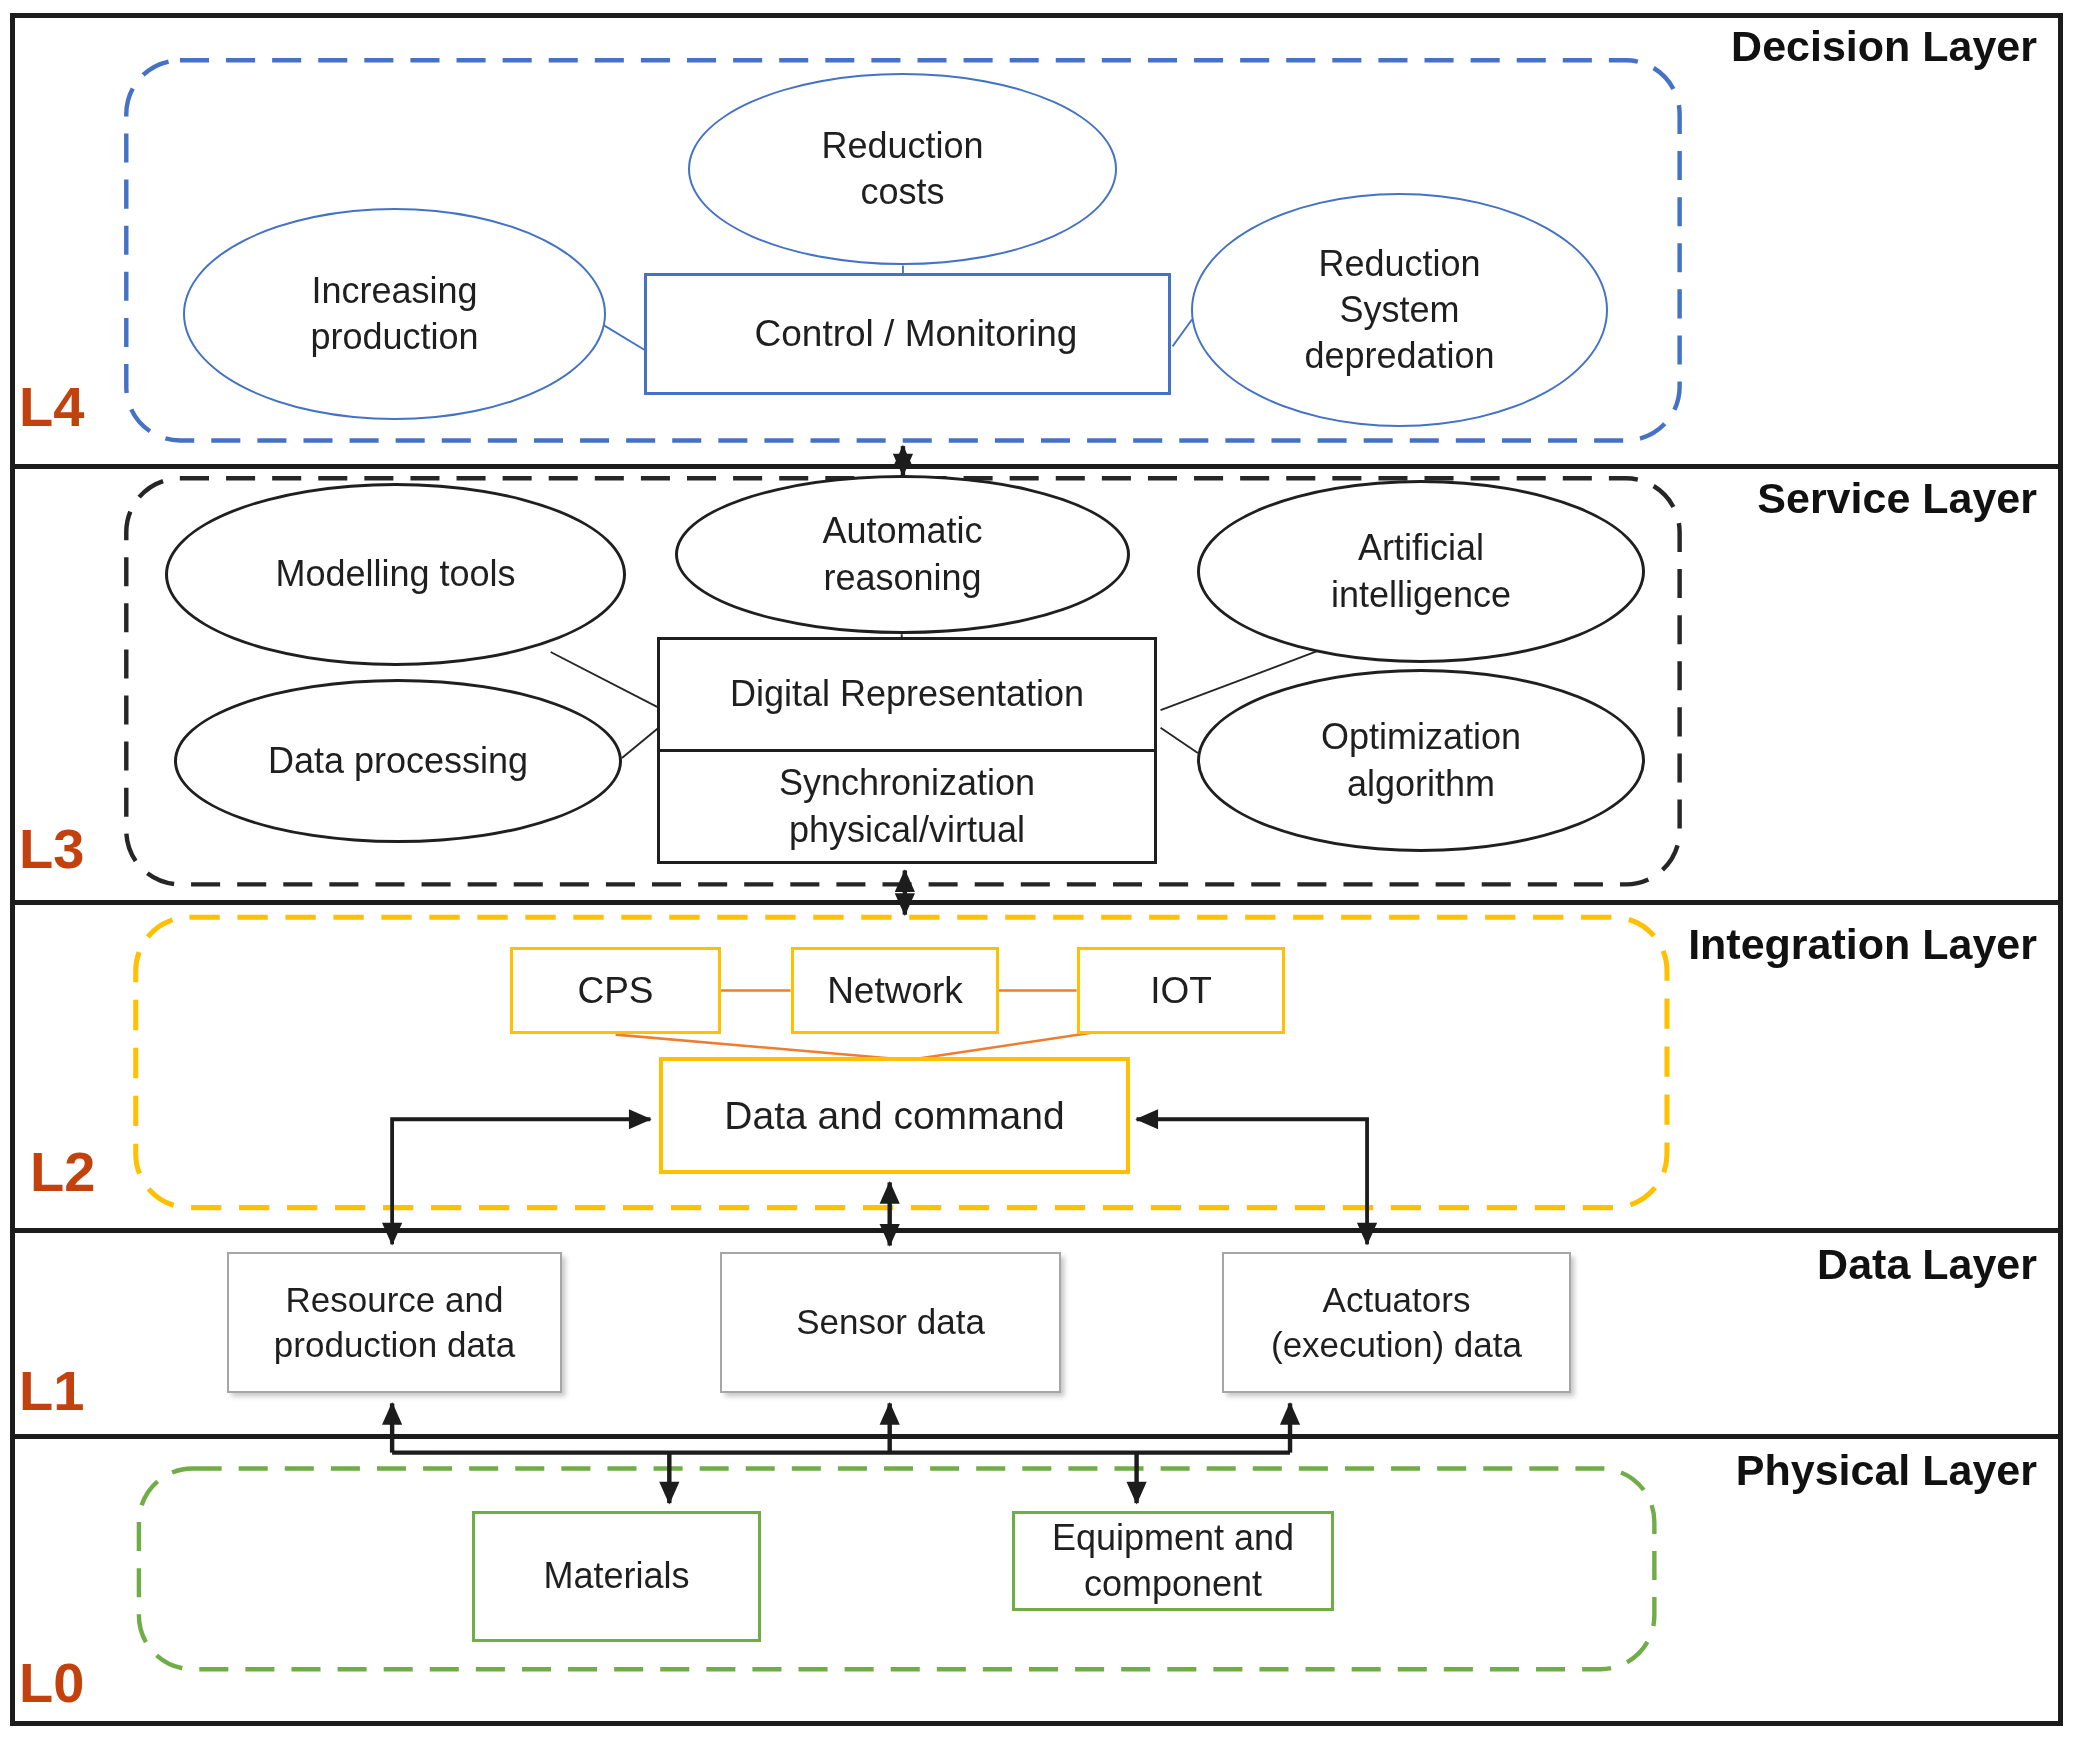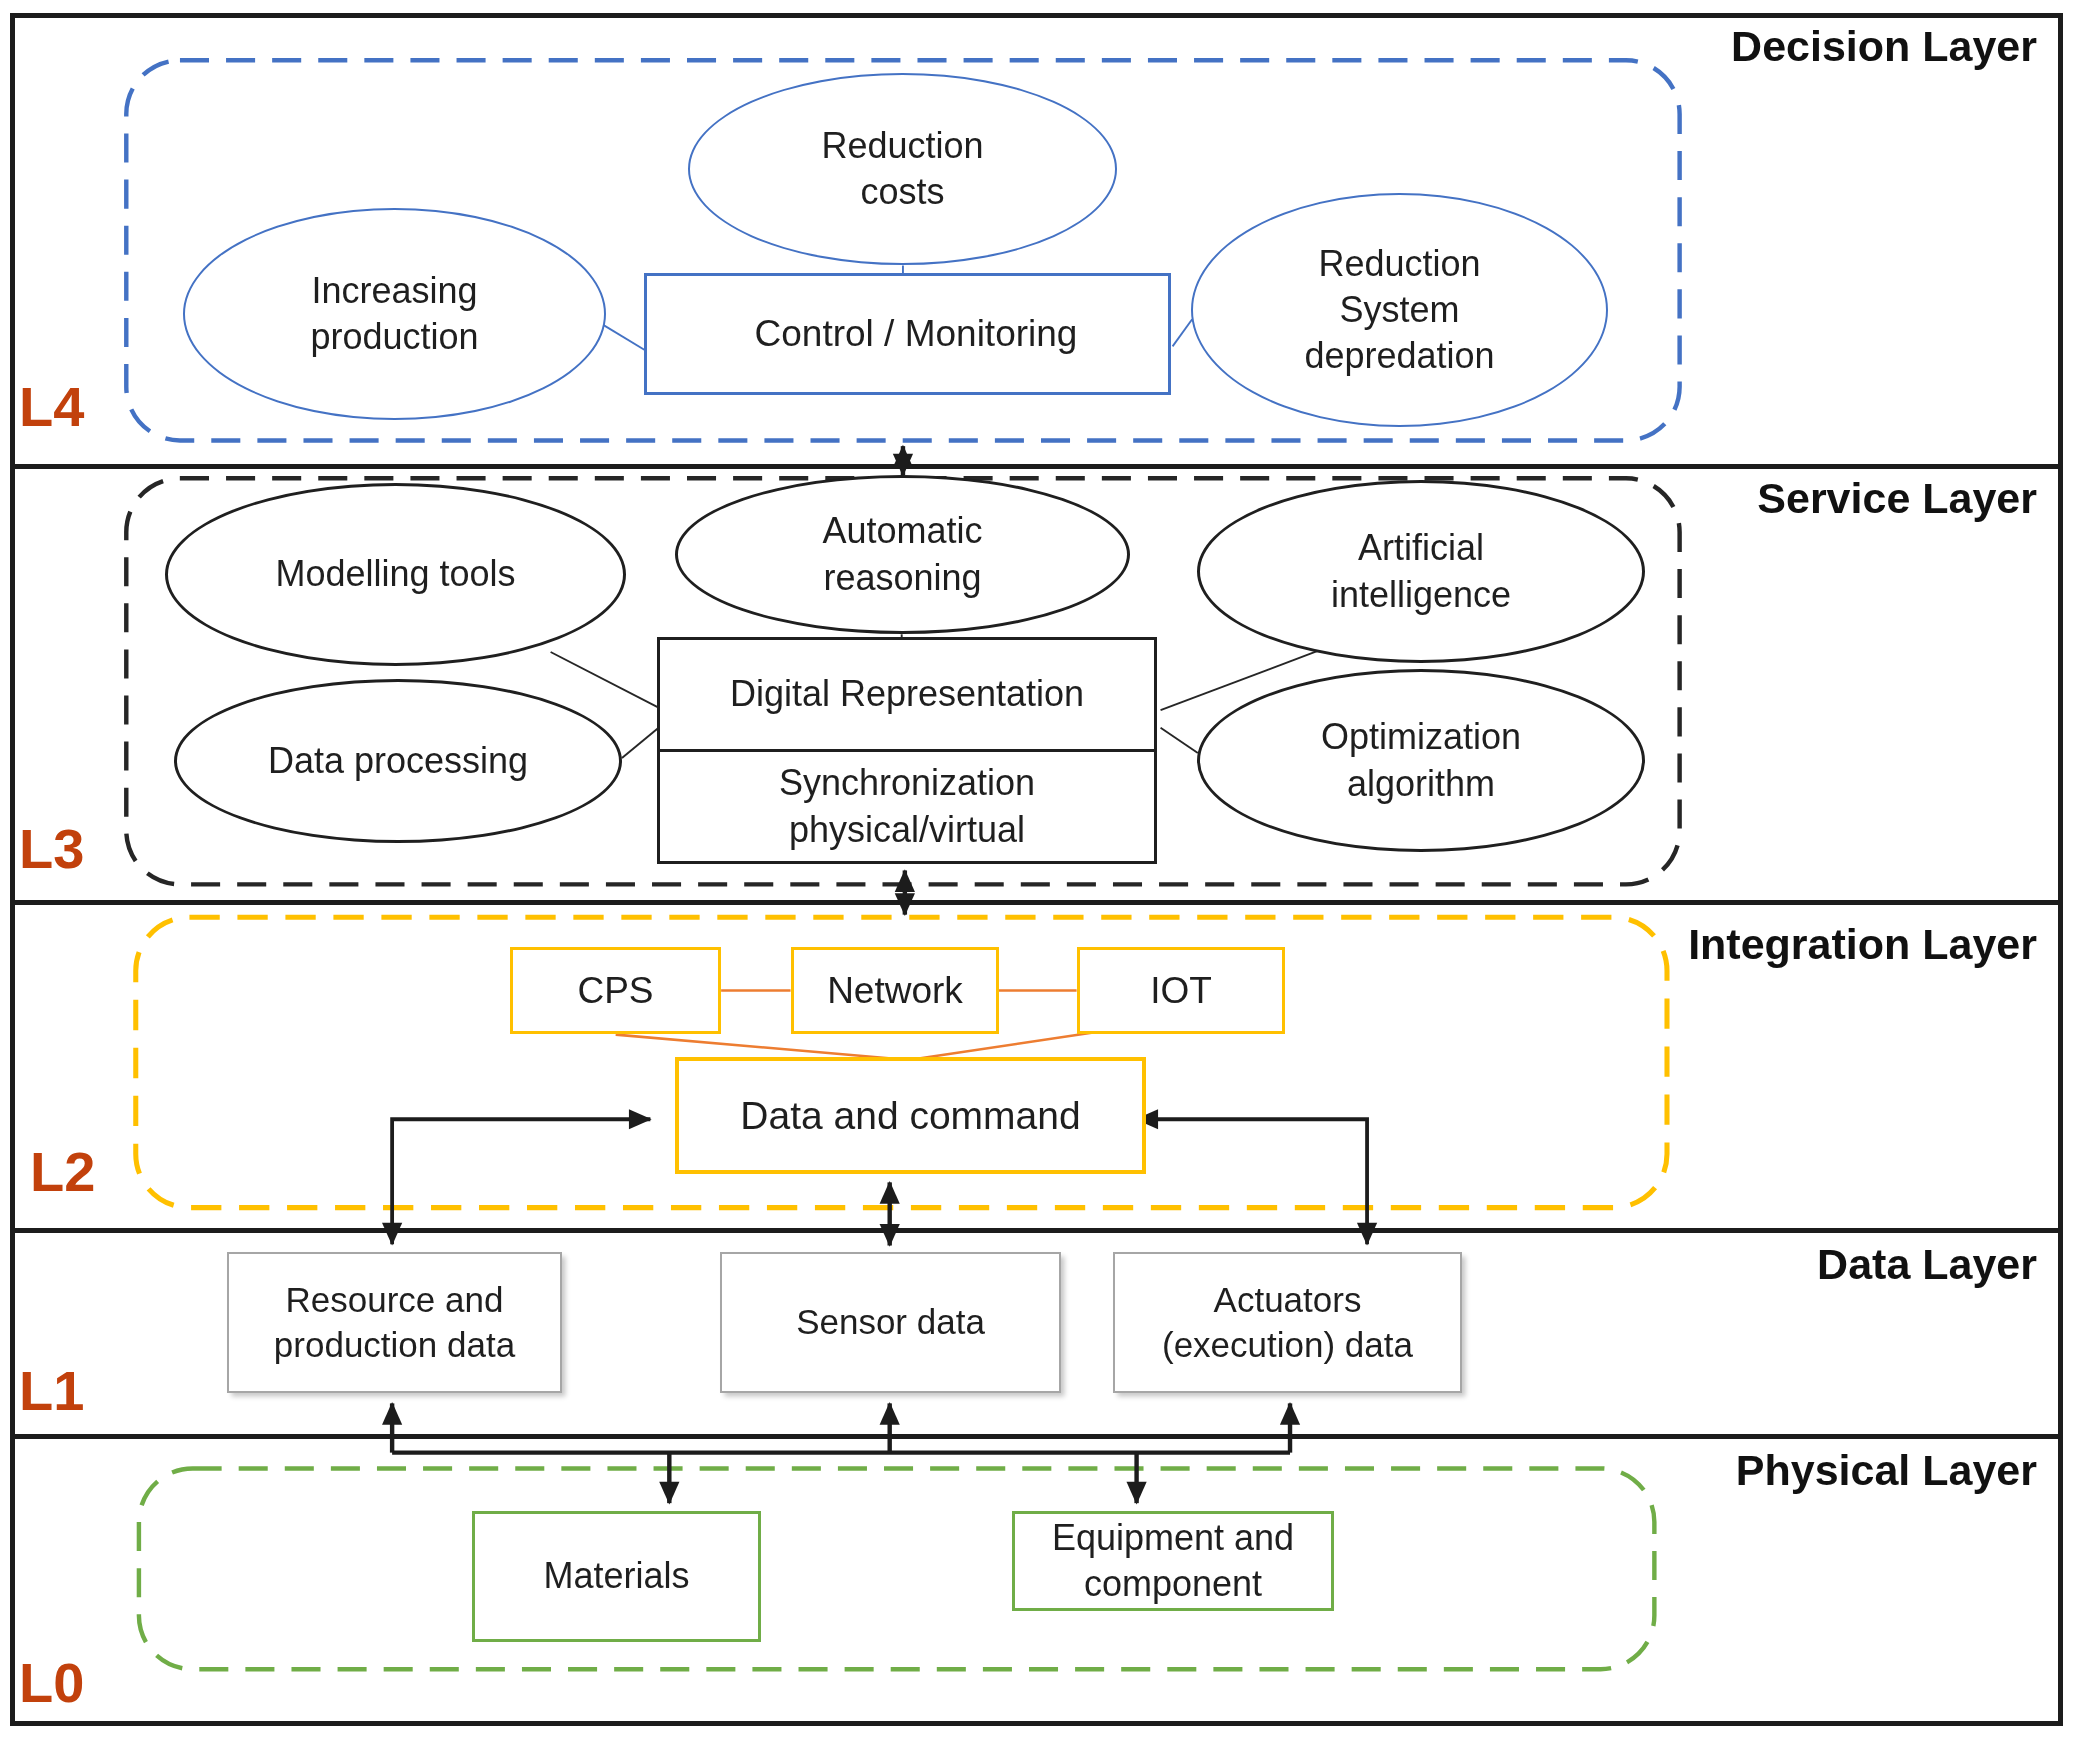--- a/index.html
+++ b/index.html
@@ -19,21 +19,21 @@
     position:absolute; background:#ffffff; box-sizing:border-box; z-index:2;
     display:flex; align-items:center; justify-content:center;
     text-align:center; white-space:pre-line; font-size:36px; line-height:1.28; color:#1f1f1f;
   }
   .ellipse{border-radius:50%;}
   .blue-e{border:2.5px solid #4472C4;}
   .black-e{border:3.2px solid #1f1f1f;}
   .blue-box{border:3.2px solid #4472C4; font-size:37px;padding-left:17px;}
   .black-box{border:3.8px solid #1f1f1f; padding:0;}
   .gold-box{border:3.8px solid #FFC000; font-size:37px;}
-  .gold-box-big{border:4.4px solid #FFC000; font-size:39px;margin-left:16px;}
+  .gold-box-big{border:4.4px solid #FFC000; font-size:39px;}
   .gray-box{border:2.5px solid #A6A6A6; box-shadow:4.4px 4.4px 5px rgba(0,0,0,0.22); font-size:35px;}
   .green-box{border:3.2px solid #70AD47; font-size:36px;}
   .split{flex-direction:column; align-items:stretch; justify-content:flex-start;}
   .split .cell{
     flex:1; display:flex; align-items:center; justify-content:center;
     text-align:center; white-space:pre-line;
   }
   .split .cell.top{border-bottom:3.8px solid #1f1f1f;}
 </style>
 </head>
@@ -126,21 +126,21 @@
   </div>
 
   <div class="node gold-box" style="left:510px; top:947px; width:211px; height:87px">CPS</div>
   <div class="node gold-box" style="left:791px; top:947px; width:208px; height:87px">Network</div>
   <div class="node gold-box" style="left:1077px; top:947px; width:208px; height:87px">IOT</div>
   <div class="node gold-box-big" style="left:659px; top:1057px; width:471px; height:117px">Data and command</div>
 
   <div class="node gray-box" style="left:227px; top:1252px; width:335px; height:141px">Resource and
 production data</div>
   <div class="node gray-box" style="left:720px; top:1252px; width:341px; height:141px">Sensor data</div>
-  <div class="node gray-box" style="left:1113px; top:1252px; width:349px; height:141px">Actuators
+  <div class="node gray-box" style="left:1222px; top:1252px; width:349px; height:141px">Actuators
 (execution) data</div>
 
   <div class="node green-box" style="left:472px; top:1511px; width:289px; height:131px">Materials</div>
   <div class="node green-box" style="left:1012px; top:1511px; width:322px; height:100px">Equipment and
 component</div>
 
 </div>
 
 
 </body></html>

